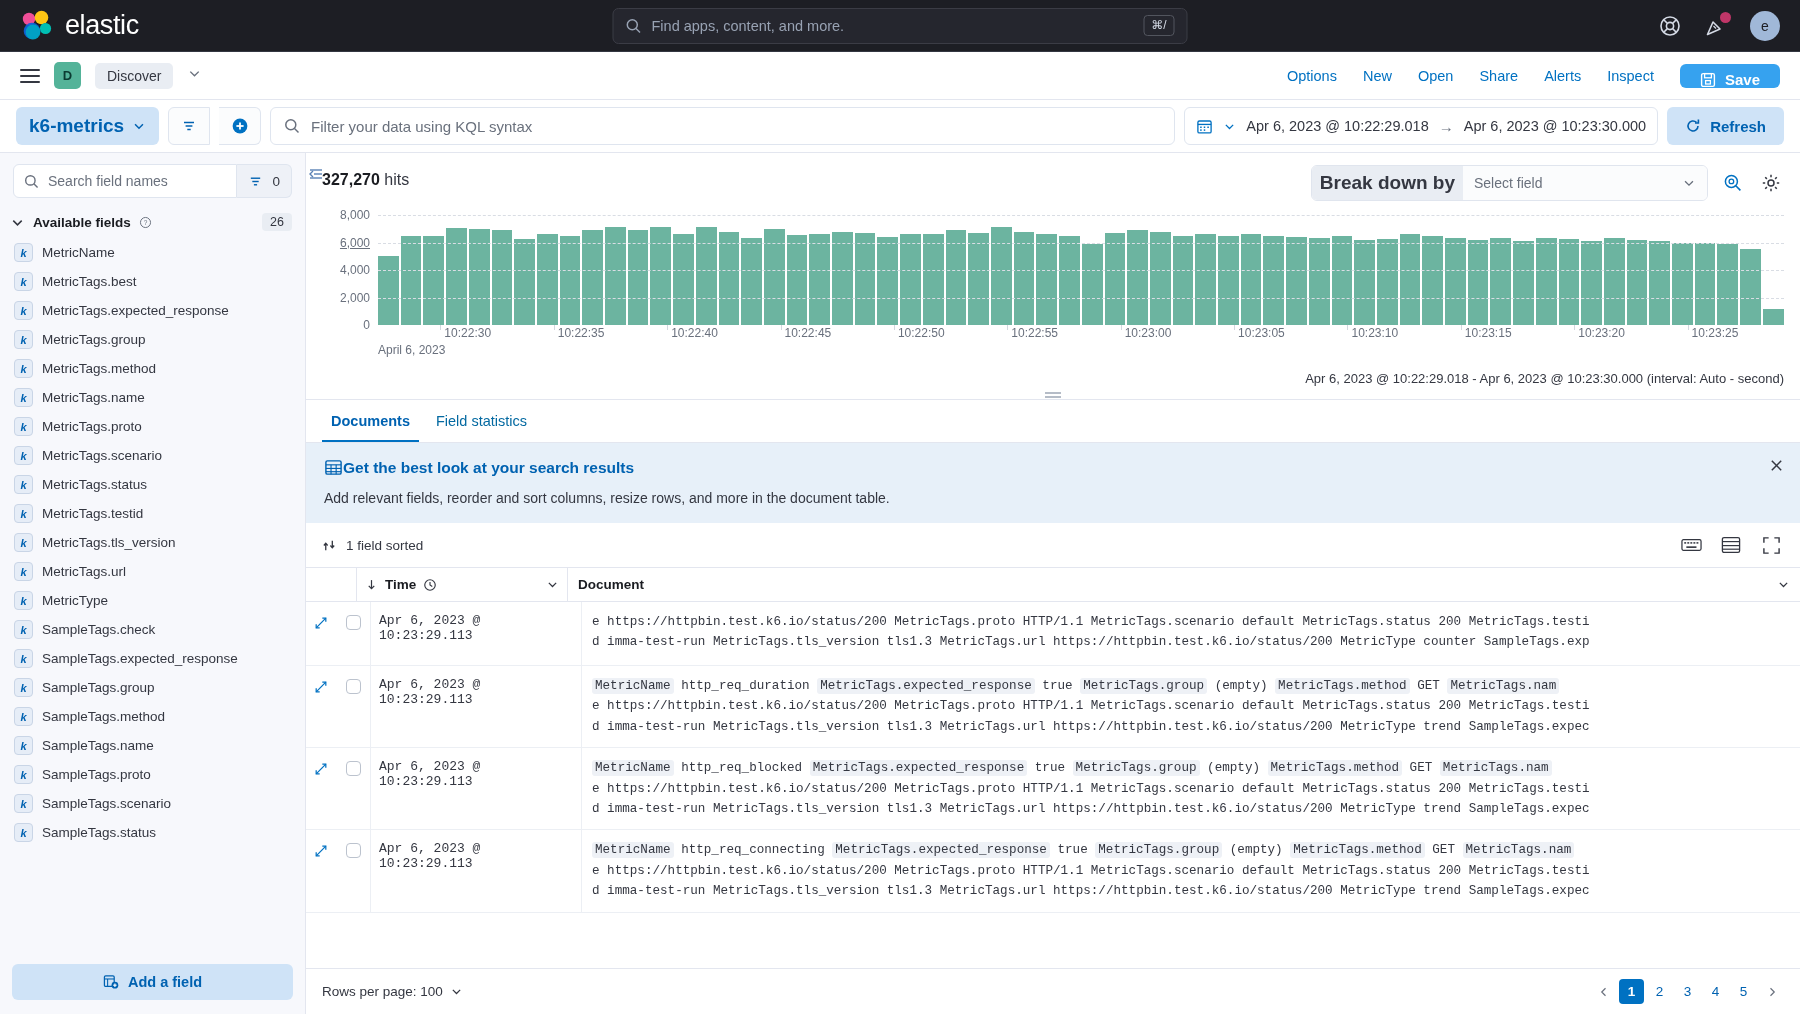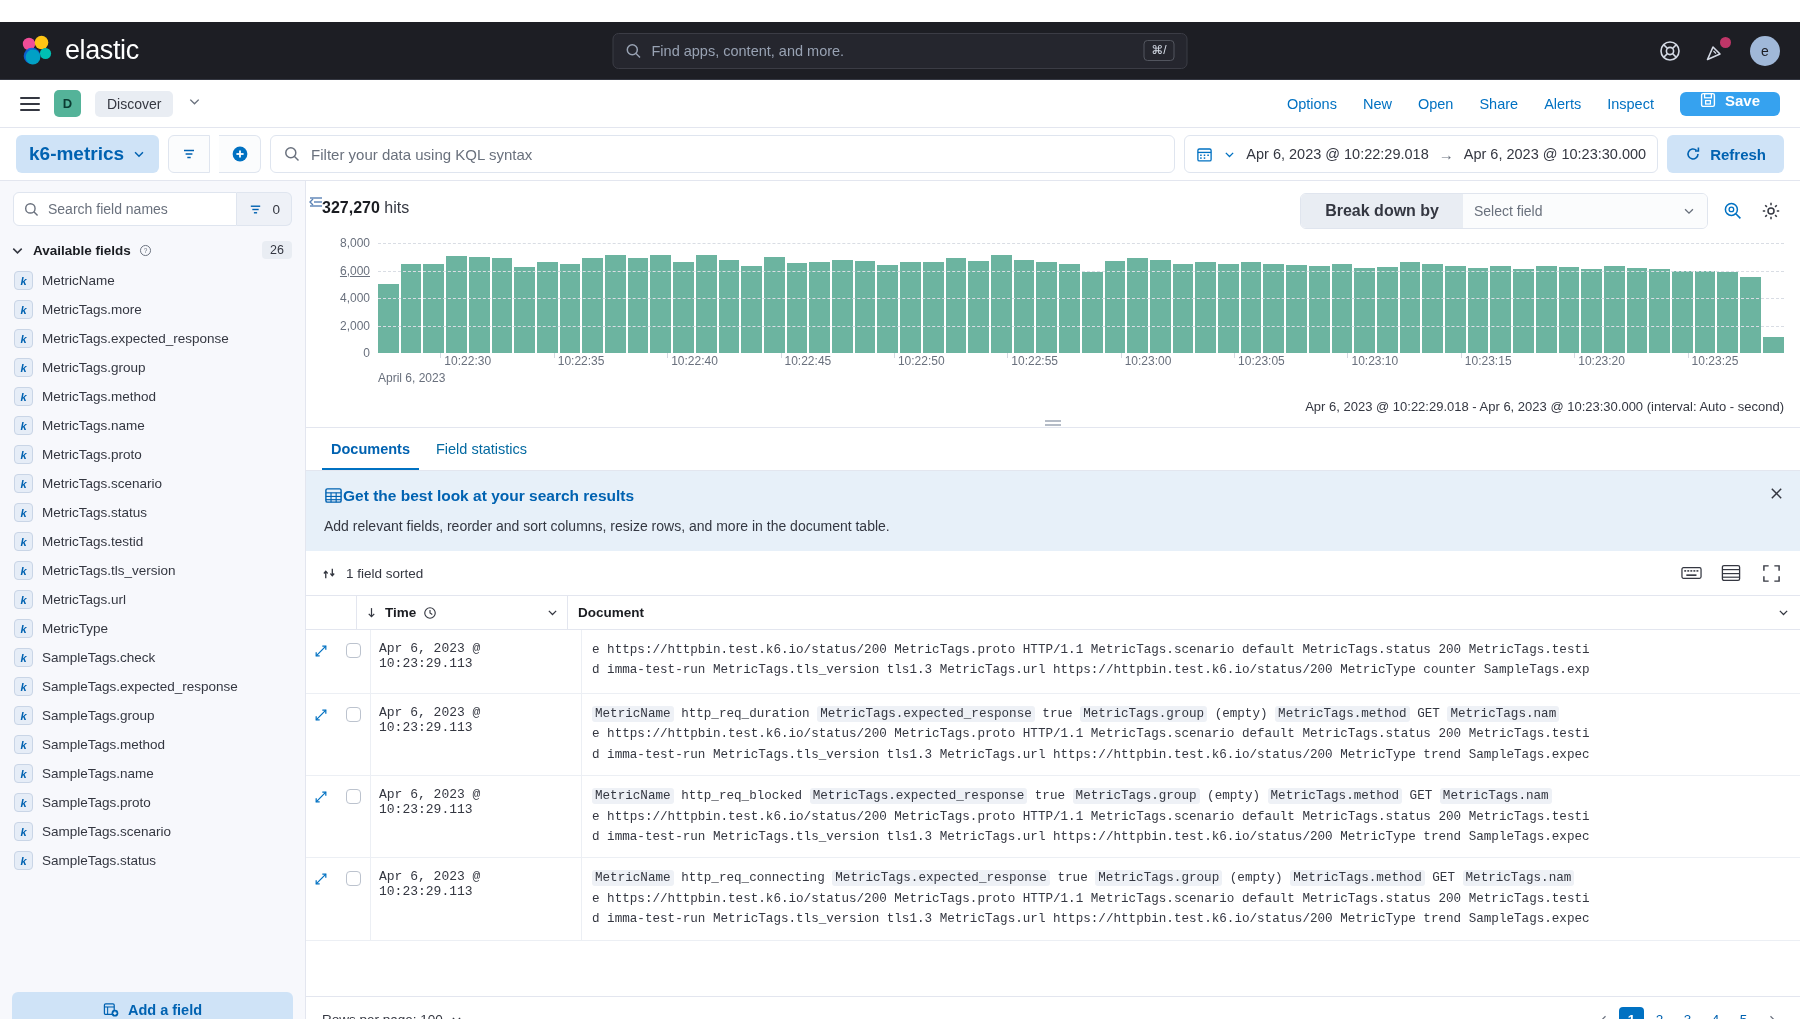--- a/index.html
+++ b/index.html
@@ -7,22 +7,22 @@
     width: 1800px; height: 1019px;
     font-family: "Liberation Sans", sans-serif;
     background: #ffffff;
     overflow: hidden;
     color: #343741;
   }
   .mono { font-family: "Liberation Mono", monospace; }
 
   
   .global-header {
-    height: 58px; background: #1d1e24; display: flex; align-items: center;
-    padding: 12px 20px; position: relative; border-bottom: 1px solid #343741; margin-top: 22px;
+    height: 52px; background: #1d1e24; display: flex; align-items: center;
+    padding: 12px 20px; position: relative; border-bottom: 1px solid #343741;
   }
   .elastic-logo-wrap { display: flex; align-items: center; gap: 11px; }
   .elastic-mark { width: 34px; height: 32px; position: relative; }
   .elastic-brand { color: #fff; font-size: 27px; letter-spacing: -0.4px; font-weight: 400; }
   .gsearch {
     position: absolute; left: 50%; transform: translateX(-50%);
     width: 575px; height: 36px; background: #25262e; border: 1px solid #3b3c45;
     border-radius: 6px; display: flex; align-items: center; padding: 0 12px; gap: 10px;
   }
   .gsearch .ph { color: #98a2b3; font-size: 14.5px; flex: 1; }
@@ -55,21 +55,21 @@
     display: flex; align-items: center; justify-content: center;
   }
   .crumb {
     background: #e9edf3; border-radius: 5px; padding: 5px 12px;
     font-size: 14px; color: #343741; cursor: pointer;
   }
   .app-actions { margin-left: auto; display: flex; align-items: center; gap: 26px; }
   .act { color: #0071c2; font-size: 14.5px; cursor: pointer; }
   .save-btn {
     background: #36a2ef; color: #fff; border-radius: 6px; height: 24px;
-    padding: 0 20px; display: flex; align-items: flex-start; gap: 9px;
+    padding: 0 20px; display: flex; align-items: flex-end; gap: 9px;
     font-size: 15px; font-weight: 700; cursor: pointer;
   }
 
   
   .query-bar {
     height: 53px; display: flex; align-items: center; gap: 9px;
     padding: 0 16px; background: #fff; border-bottom: 1px solid #e3e6ef;
   }
   .dv-select {
     background: #cfe3f7; color: #0062b1; border-radius: 6px; height: 38px;
@@ -155,22 +155,22 @@
   .chart-panel { background: #fff; border-bottom: 1px solid #e3e6ef; padding: 12px 16px 0 16px; }
   .chart-top { display: flex; align-items: flex-start; }
   .hits { font-size: 16px; color: #343741; padding-top: 6px; }
   .hits b { font-weight: 700; color: #1a1c21; }
   .chart-ctrls { margin-left: auto; display: flex; align-items: center; gap: 12px; }
   .breakdown {
     display: flex; height: 36px; border-radius: 6px; overflow: hidden;
     border: 1px solid #e0e5ee;
   }
   .bd-label {
-    background: #e9edf3; padding: 0 24px; display: flex; align-items: center;
-    font-size: 16px; font-weight: 700; color: #343741;
+    background: #e9edf3; padding: 0 8px; display: flex; align-items: center;
+    font-size: 19px; font-weight: 700; color: #343741;
   }
   .bd-select {
     background: #fbfcfd; width: 244px; padding: 0 11px; display: flex;
     align-items: center; font-size: 14px; color: #6a717d; cursor: pointer;
   }
   .bd-select .chev { margin-left: auto; }
   .icon-btn { width: 26px; height: 26px; display: flex; align-items: center; justify-content: center; cursor: pointer; }
 
   
   .chart-area { position: relative; height: 110px; margin: 14px 0 0 0; display: flex; }
@@ -432,21 +432,21 @@
       <span class="count-pill">26</span>
     </div>
 
     <div class="fields-scroll" id="fields-list">
         <div class="field-item">
           <span class="ftype">k</span>
           <span class="fname">MetricName</span>
         </div>
         <div class="field-item">
           <span class="ftype">k</span>
-          <span class="fname">MetricTags.more</span>
+          <span class="fname">MetricTags.best</span>
         </div>
         <div class="field-item">
           <span class="ftype">k</span>
           <span class="fname">MetricTags.expected_response</span>
         </div>
         <div class="field-item">
           <span class="ftype">k</span>
           <span class="fname">MetricTags.group</span>
         </div>
         <div class="field-item">

